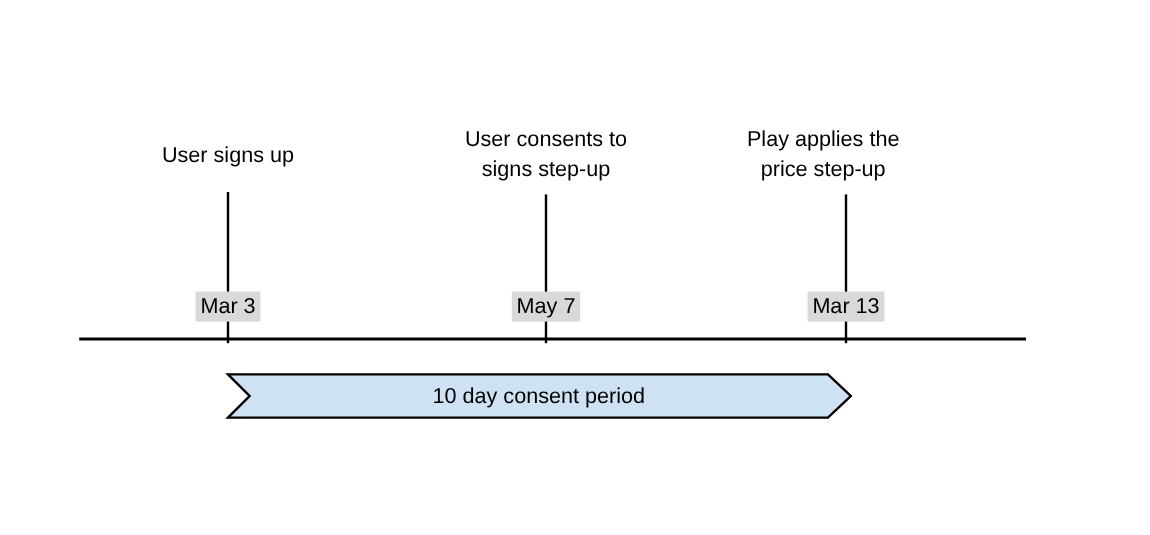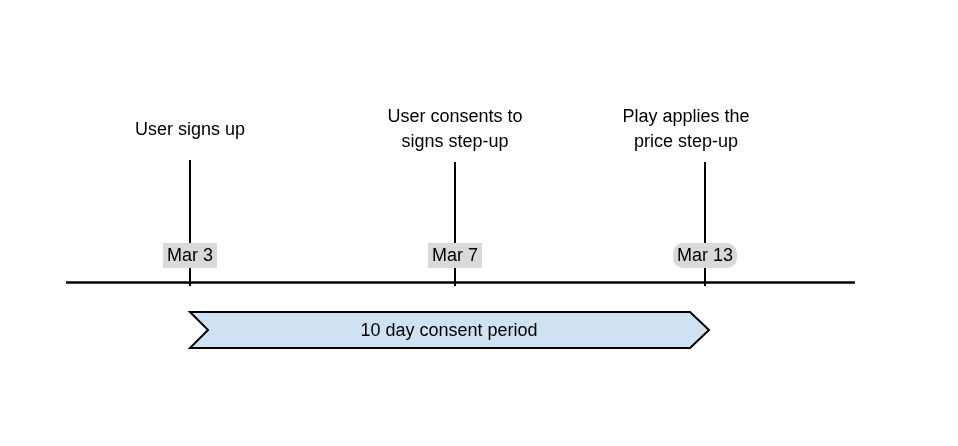--- a/index.html
+++ b/index.html
@@ -32,21 +32,21 @@
     position: absolute;
     transform: translateX(-50%);
     font-size: 18px;
     line-height: 21px;
     padding: 2px 4px;
     background: #d9d9d9;
     white-space: nowrap;
   }
   .date-label.d0 { left: 190px; top: 243px; }
   .date-label.d1 { left: 455px; top: 243px; }
-  .date-label.d2 { left: 705px; top: 243px; border-radius: 10px; }
+  .date-label.d2 { left: 705px; top: 243px; }
   .banner-label {
     position: absolute;
     left: 449px; top: 330px;
     transform: translate(-50%, -50%);
     font-size: 18px;
     line-height: 22px;
     white-space: nowrap;
   }
 </style>
 </head>
@@ -65,18 +65,18 @@
     <polygon points="190,312 690,312 709,330 690,348 190,348 208,330" stroke-width="2" stroke-linejoin="miter" stroke="#000000" style="fill: rgb(207, 226, 243);"></polygon>
   </svg>
 
   <div class="event-label e0">User signs up</div>
   <div class="event-label e1">User consents to
 signs step-up</div>
   <div class="event-label e2">Play applies the
 price step-up</div>
 
   <div class="date-label d0" style="background-color: rgb(217, 217, 217);">Mar 3</div>
-  <div class="date-label d1" style="background-color: rgb(217, 217, 217);">Mar 7</div>
+  <div class="date-label d1" style="background-color: rgb(217, 217, 217);">May 7</div>
   <div class="date-label d2" style="background-color: rgb(217, 217, 217);">Mar 13</div>
 
   <div class="banner-label">10 day consent period</div>
 
 </div>
 
 </body></html>

